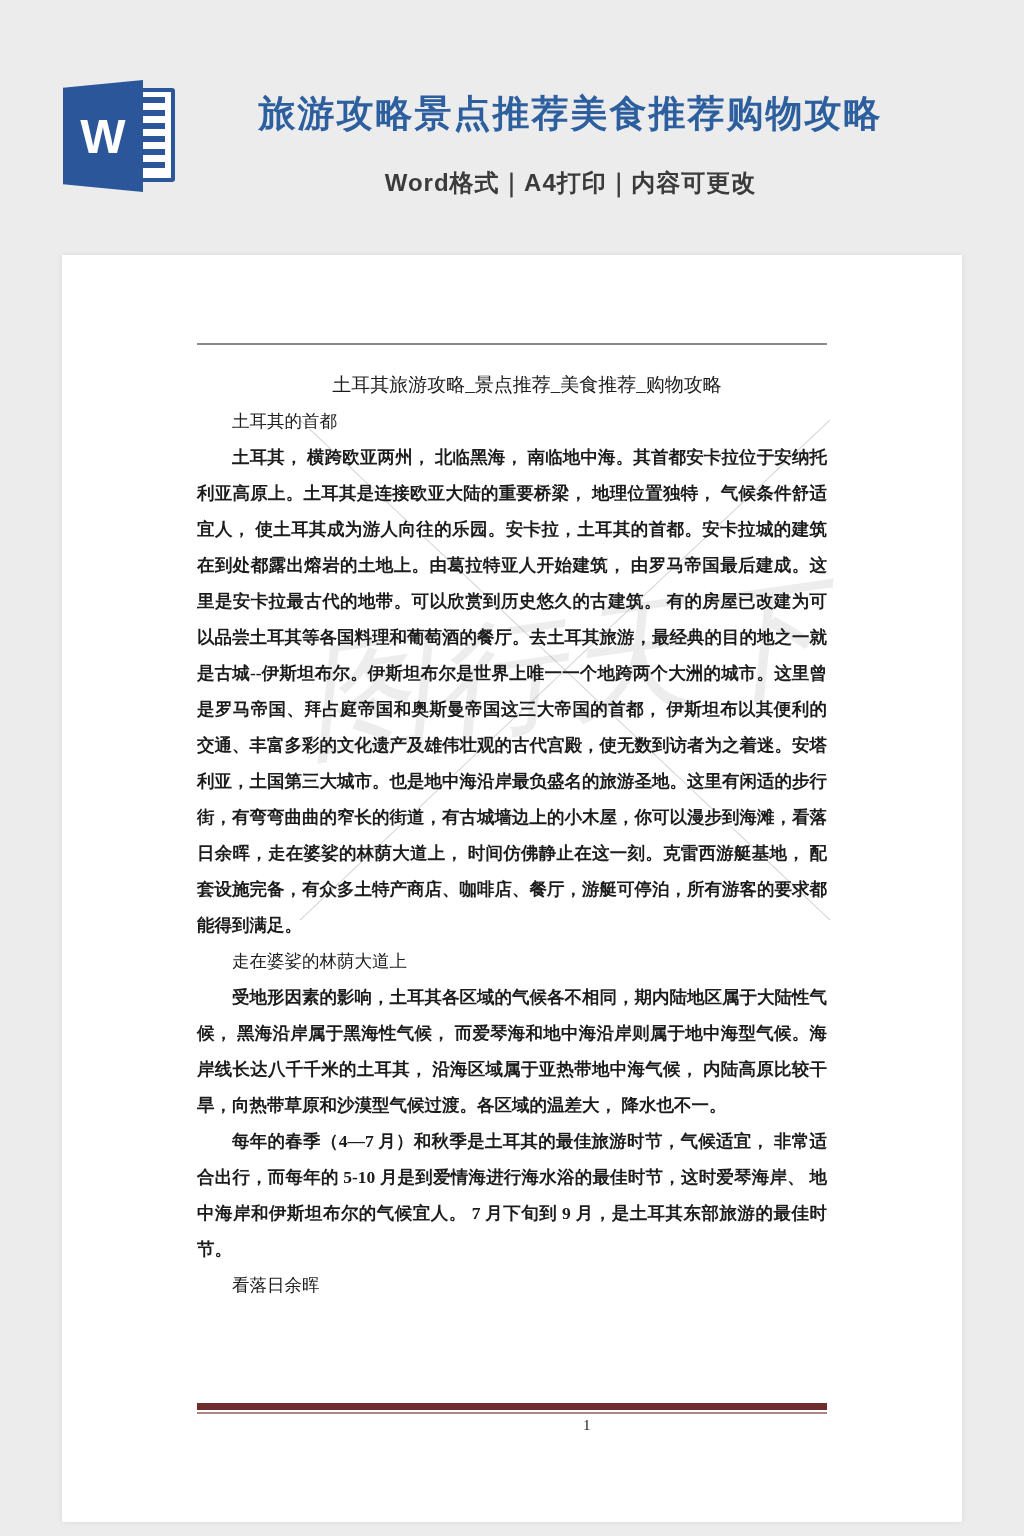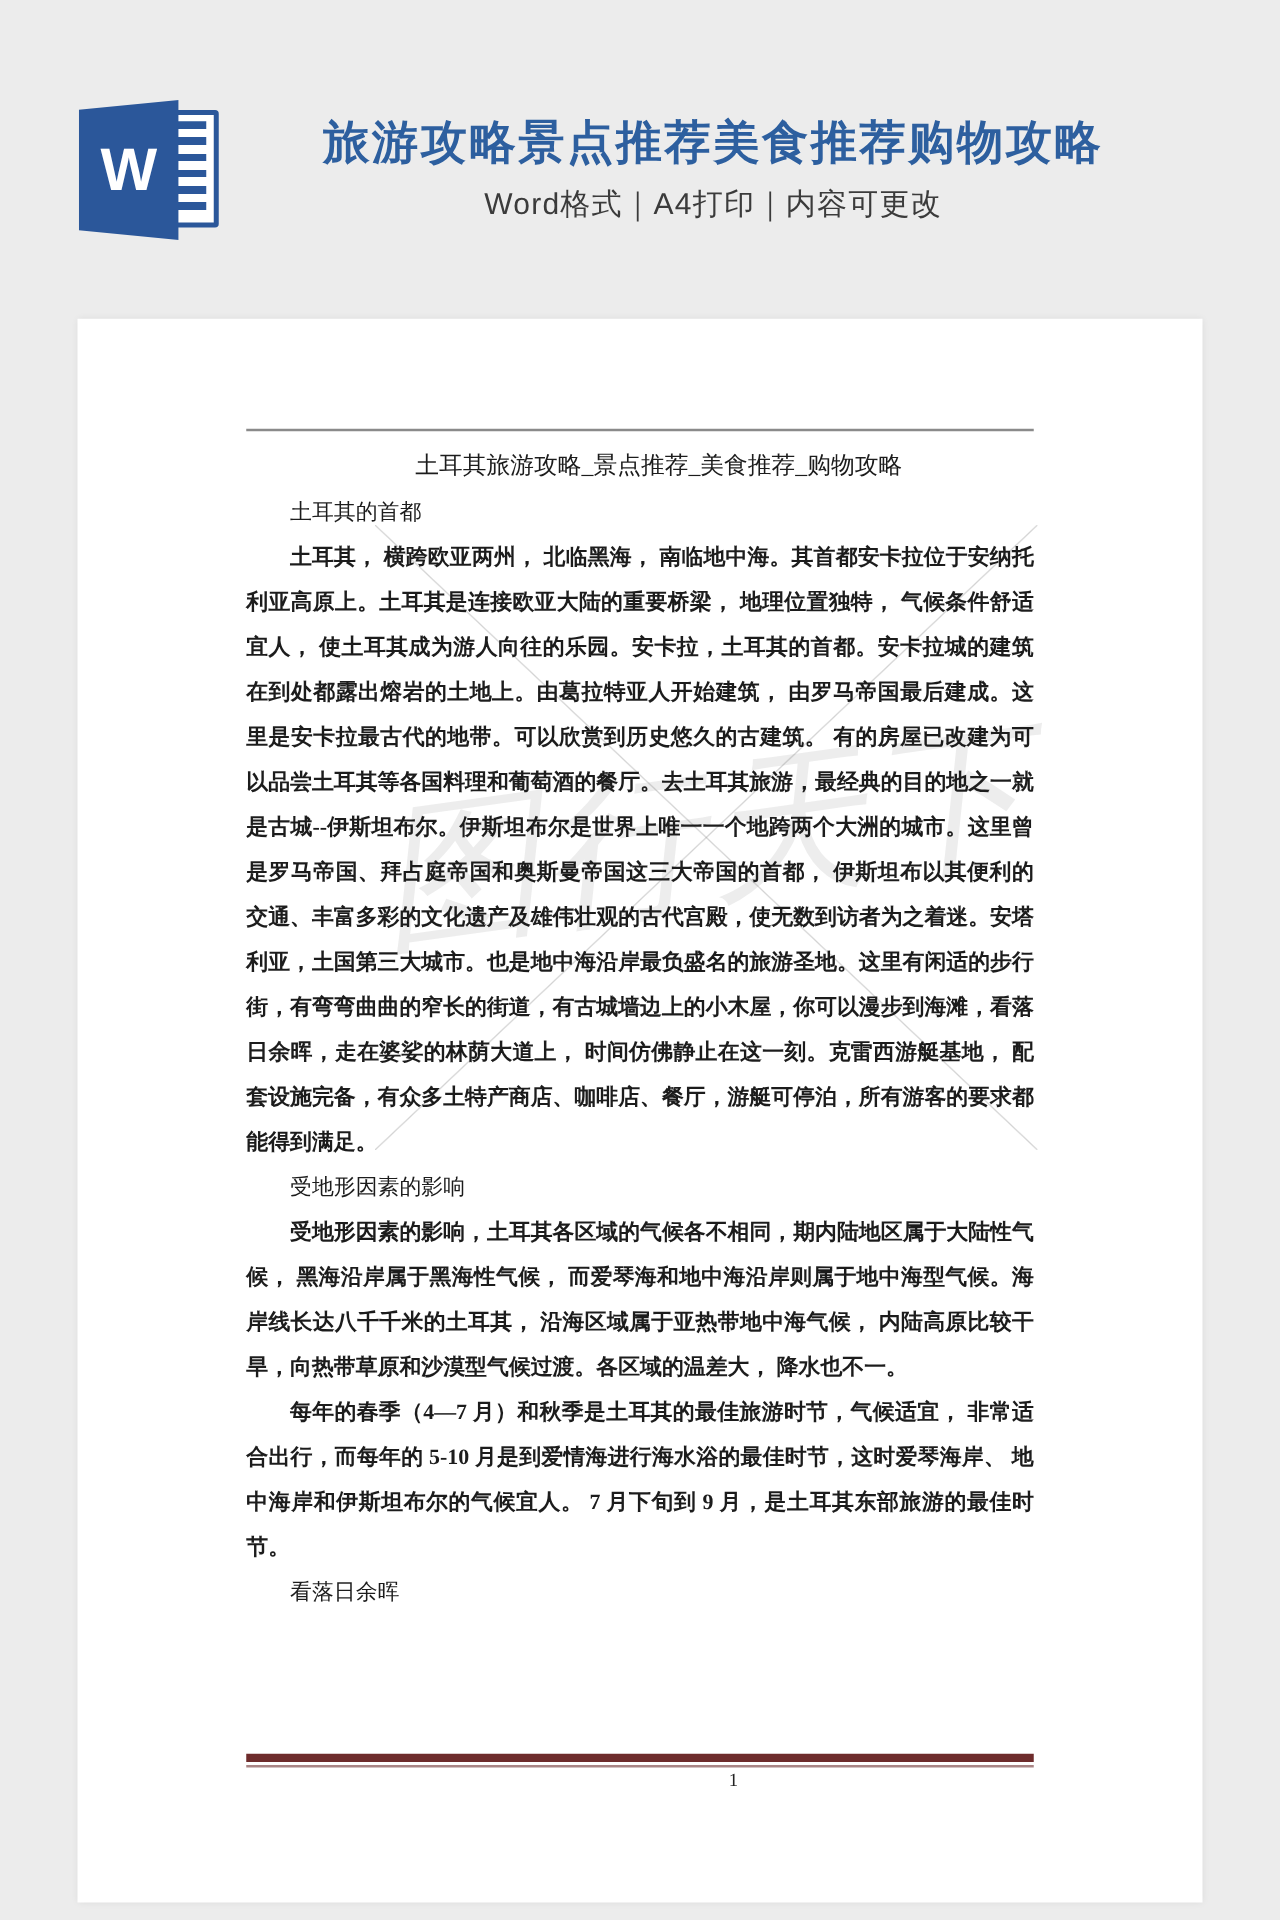--- a/index.html
+++ b/index.html
@@ -39,23 +39,23 @@
     color:#fff;font-family:"Liberation Sans",sans-serif;
     font-weight:700;font-size:48px;
   }
   .header-titles{position:absolute;left:117px;right:0;top:92px;text-align:center;}
   .header-title{
     font-family:"Liberation Sans",sans-serif;
     font-weight:700;font-size:37px;letter-spacing:2px;
     color:var(--accent-blue);line-height:1.2;
   }
   .header-subtitle{
-    margin-top:11px;
+    margin-top:31px;
     font-family:"Liberation Sans",sans-serif;
-    font-weight:400;font-size:24px;letter-spacing:1px;
+    font-weight:700;font-size:24px;letter-spacing:1px;
     color:#3B3B3B;
   }
   
   .page{
     position:relative;width:900px;height:1267px;margin:0 auto;
     background:var(--page-bg);
     box-shadow:0 0 6px rgba(0,0,0,0.08);
     overflow:hidden;
   }
   .watermark{
@@ -68,21 +68,21 @@
   }
   .watermark-text{
     font-size:128px;font-style:italic;white-space:nowrap;
     color:rgba(110,110,110,0.12);
     transform:rotate(-8deg);
     letter-spacing:4px;
   }
   .doc-content{position:absolute;left:135px;right:135px;top:88px;}
   .top-rule{height:2px;background:#8A8A8A;}
   .doc-title{
-    margin-top:10px;text-align:center;text-indent:30px;
+    margin-top:22px;text-align:center;text-indent:30px;
     font-size:19px;color:var(--body-ink);line-height:36px;
   }
   .block{
     font-size:17.5px;color:var(--body-ink);line-height:36px;
     text-indent:2em;
   }
   .block.paragraph{text-align:justify;text-justify:inter-character;font-weight:bold;}
   
   .footer-rule{
     position:absolute;left:135px;right:135px;top:1148px;height:11px;
@@ -115,21 +115,21 @@
 <div class="page">
   <div class="watermark">
     <div class="watermark-text">图行天下</div>
   </div>
   <div class="doc-content">
     <div class="top-rule"></div>
     <p class="doc-title">土耳其旅游攻略_景点推荐_美食推荐_购物攻略</p>
     <div>
         <p class="block heading">土耳其的首都</p>
         <p class="block paragraph">土耳其， 横跨欧亚两州， 北临黑海， 南临地中海。其首都安卡拉位于安纳托利亚高原上。土耳其是连接欧亚大陆的重要桥梁， 地理位置独特， 气候条件舒适宜人， 使土耳其成为游人向往的乐园。安卡拉，土耳其的首都。安卡拉城的建筑在到处都露出熔岩的土地上。由葛拉特亚人开始建筑， 由罗马帝国最后建成。这里是安卡拉最古代的地带。可以欣赏到历史悠久的古建筑。 有的房屋已改建为可以品尝土耳其等各国料理和葡萄酒的餐厅。去土耳其旅游，最经典的目的地之一就是古城--伊斯坦布尔。伊斯坦布尔是世界上唯一一个地跨两个大洲的城市。这里曾是罗马帝国、拜占庭帝国和奥斯曼帝国这三大帝国的首都， 伊斯坦布以其便利的交通、丰富多彩的文化遗产及雄伟壮观的古代宫殿，使无数到访者为之着迷。安塔利亚，土国第三大城市。也是地中海沿岸最负盛名的旅游圣地。这里有闲适的步行街，有弯弯曲曲的窄长的街道，有古城墙边上的小木屋，你可以漫步到海滩，看落日余晖，走在婆娑的林荫大道上， 时间仿佛静止在这一刻。克雷西游艇基地， 配套设施完备，有众多土特产商店、咖啡店、餐厅，游艇可停泊，所有游客的要求都能得到满足。</p>
-        <p class="block heading">受地形因素的影响</p>
+        <p class="block heading">走在婆娑的林荫大道上</p>
         <p class="block paragraph">受地形因素的影响，土耳其各区域的气候各不相同，期内陆地区属于大陆性气候， 黑海沿岸属于黑海性气候， 而爱琴海和地中海沿岸则属于地中海型气候。海岸线长达八千千米的土耳其， 沿海区域属于亚热带地中海气候， 内陆高原比较干旱，向热带草原和沙漠型气候过渡。各区域的温差大， 降水也不一。</p>
         <p class="block paragraph">每年的春季（4—7 月）和秋季是土耳其的最佳旅游时节，气候适宜， 非常适合出行，而每年的 5-10 月是到爱情海进行海水浴的最佳时节，这时爱琴海岸、 地中海岸和伊斯坦布尔的气候宜人。 7 月下旬到 9 月，是土耳其东部旅游的最佳时节。</p>
         <p class="block heading">看落日余晖</p>
       </div>
   </div>
   <div class="footer-rule"></div>
   <div class="page-number">1</div>
 </div>
 
 </body></html>

